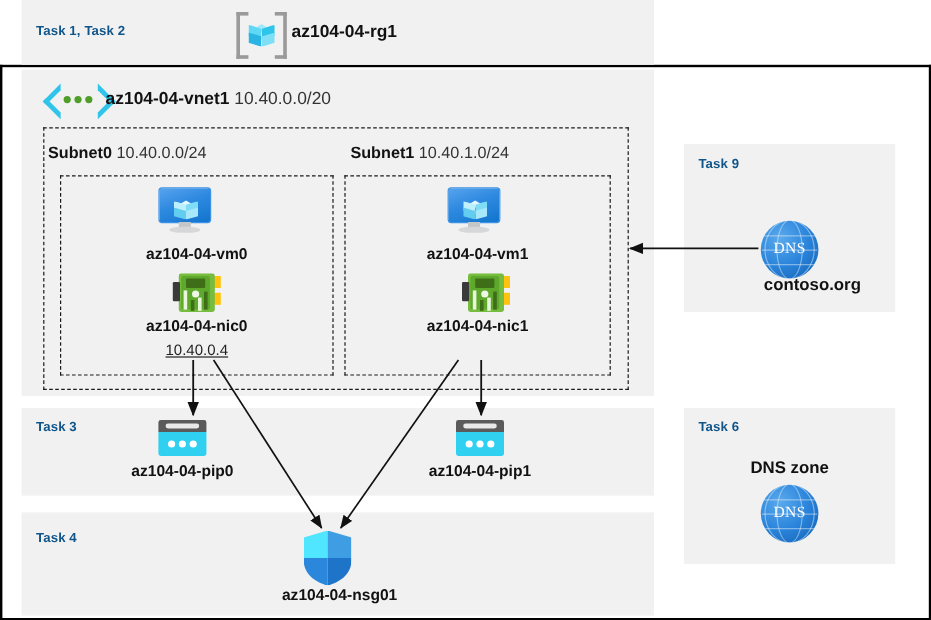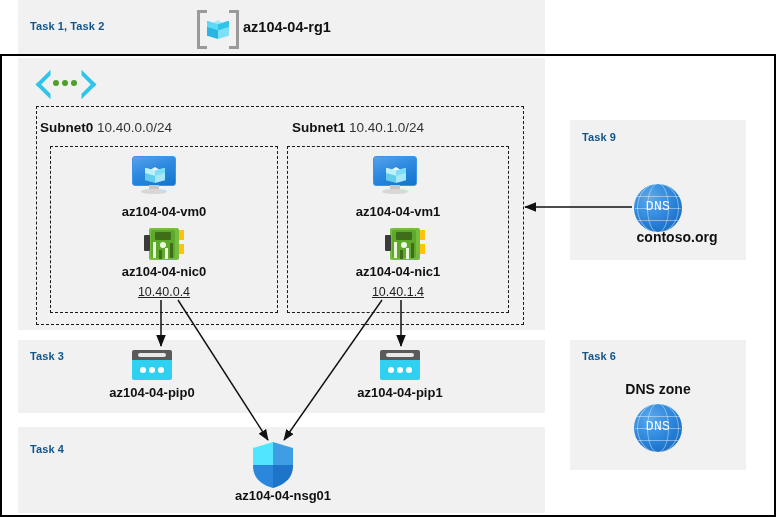--- a/index.html
+++ b/index.html
@@ -64,21 +64,21 @@
   .pip-body{position:absolute;left:0;top:10px;width:40px;height:20px;background:#2fd0f0;border-radius:0 0 2px 2px;}
   .pip-body i{position:absolute;top:7px;width:6px;height:6px;border-radius:50%;background:#ffffff;}
 
   
   .dns-ico{width:48px;height:48px;border-radius:50%;
            background:radial-gradient(circle at 34% 30%,#5aa9ec 0%,#2c86dc 48%,#1a6fc4 78%,#155da6 100%);
            position:absolute;overflow:hidden;}
   .dns-ico .mer{position:absolute;border:1px solid rgba(255,255,255,.42);border-radius:50%;}
   .dns-ico .par{position:absolute;left:1px;right:1px;height:0;border-top:1px solid rgba(255,255,255,.42);}
   .dns-txt{position:absolute;left:0;top:15px;width:100%;text-align:center;color:#ffffff;
-           font-size:13px;font-family:Liberation Mono, monospace;letter-spacing:.3px;}
+           font-size:13px;font-family:Liberation Serif, serif;letter-spacing:.3px;}
 
   
   .nsg-ico{width:40px;height:46px;position:absolute;}
   .nsg-sh{position:absolute;left:0;top:0;width:40px;height:46px;overflow:hidden;
           -webkit-clip-path:path("M20 0 L40 6 L40 24 C40 37 30 43 20 46 C10 43 0 37 0 24 L0 6 Z");
           clip-path:path("M20 0 L40 6 L40 24 C40 37 30 43 20 46 C10 43 0 37 0 24 L0 6 Z");}
   .nsg-q{position:absolute;width:20px;height:23px;}
   .q1{left:0;top:0;background:#50e6ff;}
   .q2{left:20px;top:0;background:#3f9ee3;}
   .q3{left:0;top:23px;background:#2a87dc;}
@@ -119,20 +119,24 @@
 
   <div class="icon vnet-ico" style="left:38px;top:70px;">
     <div class="chev" style="left:2px;top:4px;border-color:#2fc4ea #2fc4ea transparent transparent;transform:rotate(-135deg);"></div>
     <div class="chev" style="left:33px;top:4px;border-color:#2fc4ea #2fc4ea transparent transparent;transform:rotate(45deg);"></div>
     <div class="dot" style="left:15px;"></div>
     <div class="dot" style="left:24px;"></div>
 
     <div class="dot" style="left:33px;"></div>
   </div>
 
+  <div class="dashlbl" style="left:88px;top:75px;font-size:14.5px;">
+    <b>az104-04-vnet1</b>
+    <span>10.40.0.0/20</span>
+  </div>
 
   <div class="dashbox" style="left:36px;top:106px;width:488px;height:219px;"></div>
 
   <div class="dashlbl" style="left:40px;top:120px;">
     <b>Subnet0</b>
     <span>10.40.0.0/24</span>
   </div>
   <div class="dashbox" style="left:50px;top:146px;width:228px;height:167px;"></div>
 
   <div class="icon vm-ico" style="left:132px;top:156px;">
@@ -194,21 +198,20 @@
       <div class="nic-inner"></div>
     <div class="nic-left"></div>
     <div class="nic-chip"></div>
     <div class="nic-hole"></div>
     <div class="nic-tr" style="left:9px;top:14px;width:3px;height:16px;"></div>
     <div class="nic-tr2" style="left:15px;top:22px;width:3px;height:9px;"></div>
     <div class="nic-tr" style="left:21px;top:20px;width:3px;height:11px;"></div>
     <div class="nic-tr2" style="left:26px;top:15px;width:3px;height:15px;"></div>
   </div>
   <div class="name" style="left:290px;top:264px;width:216px;">az104-04-nic1</div>
-  <div class="sub" style="left:290px;top:285px;width:216px;">10.40.1.4</div>
 
   <div class="panel" style="left:18px;top:340px;width:527px;height:73px;"></div>
   <div class="tasklbl" style="left:30px;top:350px;">Task 3</div>
 
   <div class="icon pip-ico" style="left:132px;top:350px;">
     <div class="pip-top"></div>
       <div class="pip-slot"></div>
     <div class="pip-body">
         <i style="left:8px;"></i>
         <i style="left:17px;"></i>

